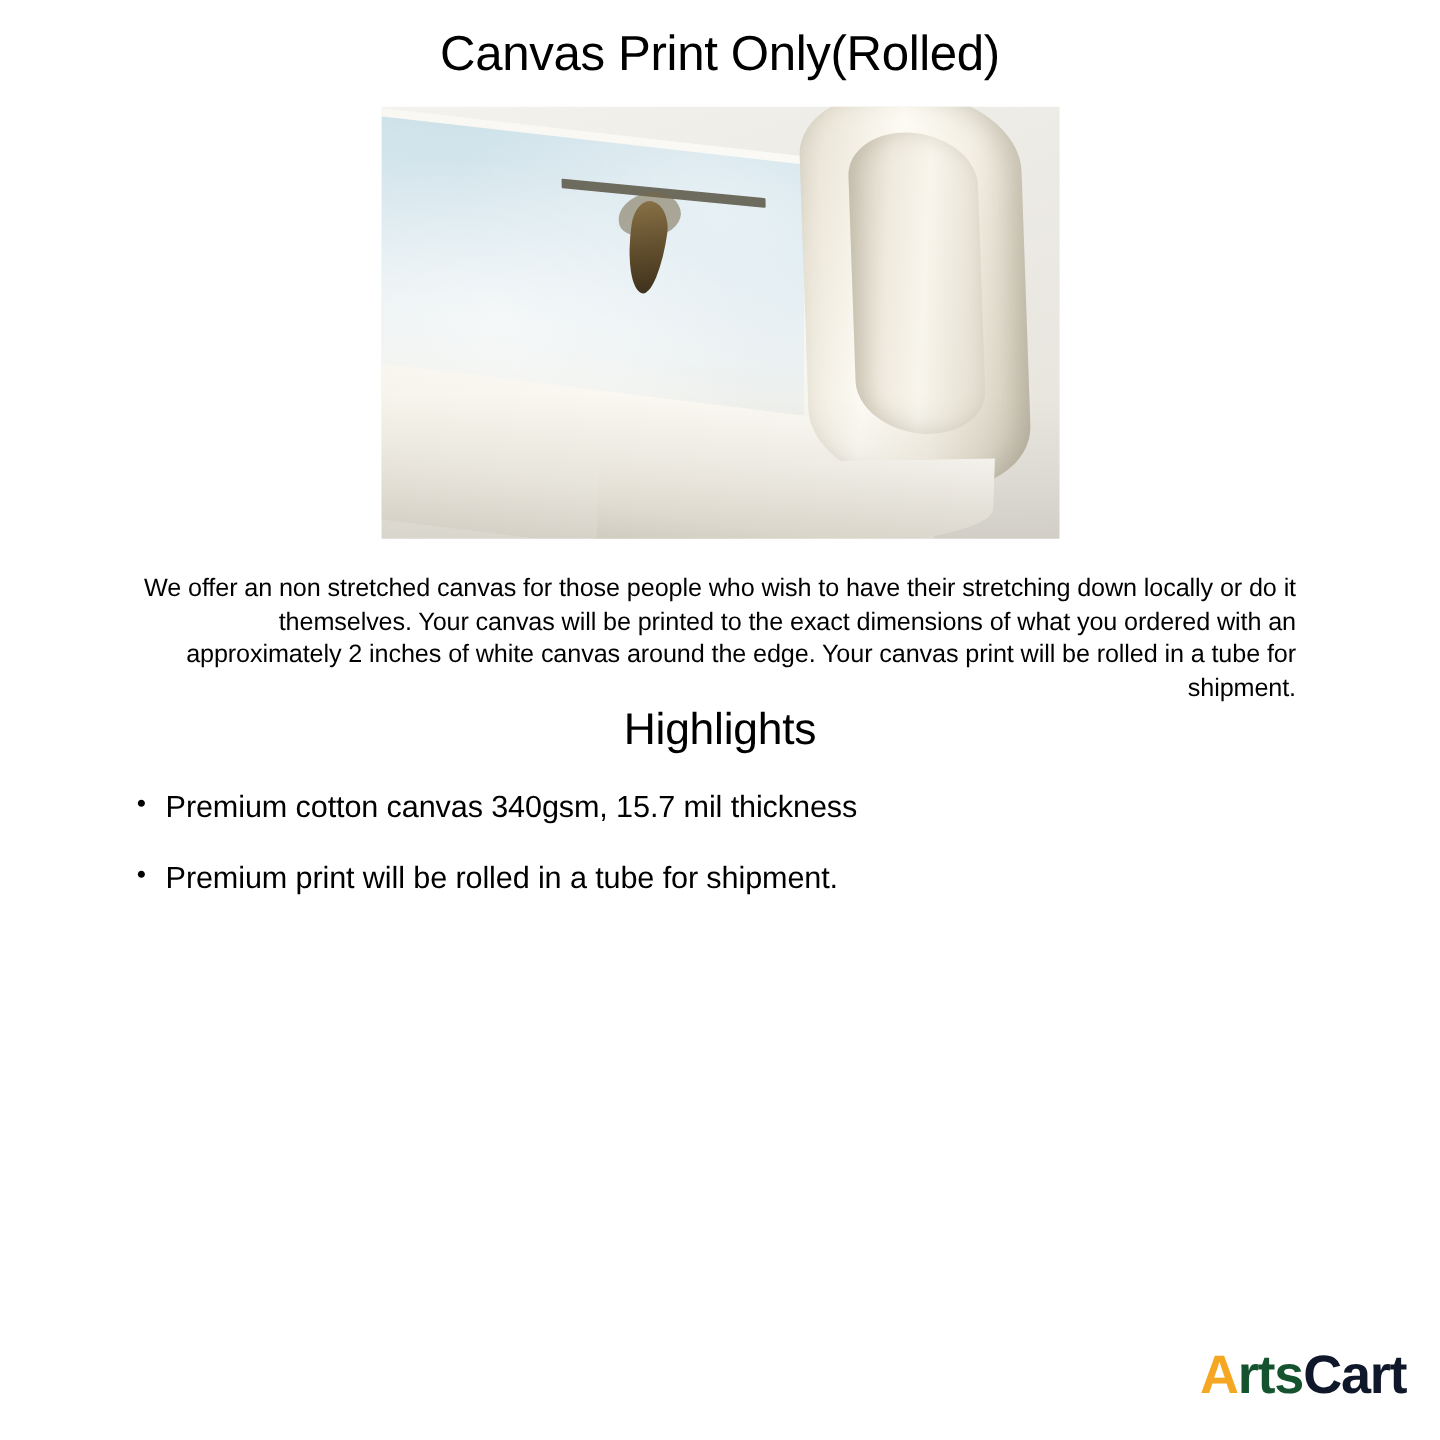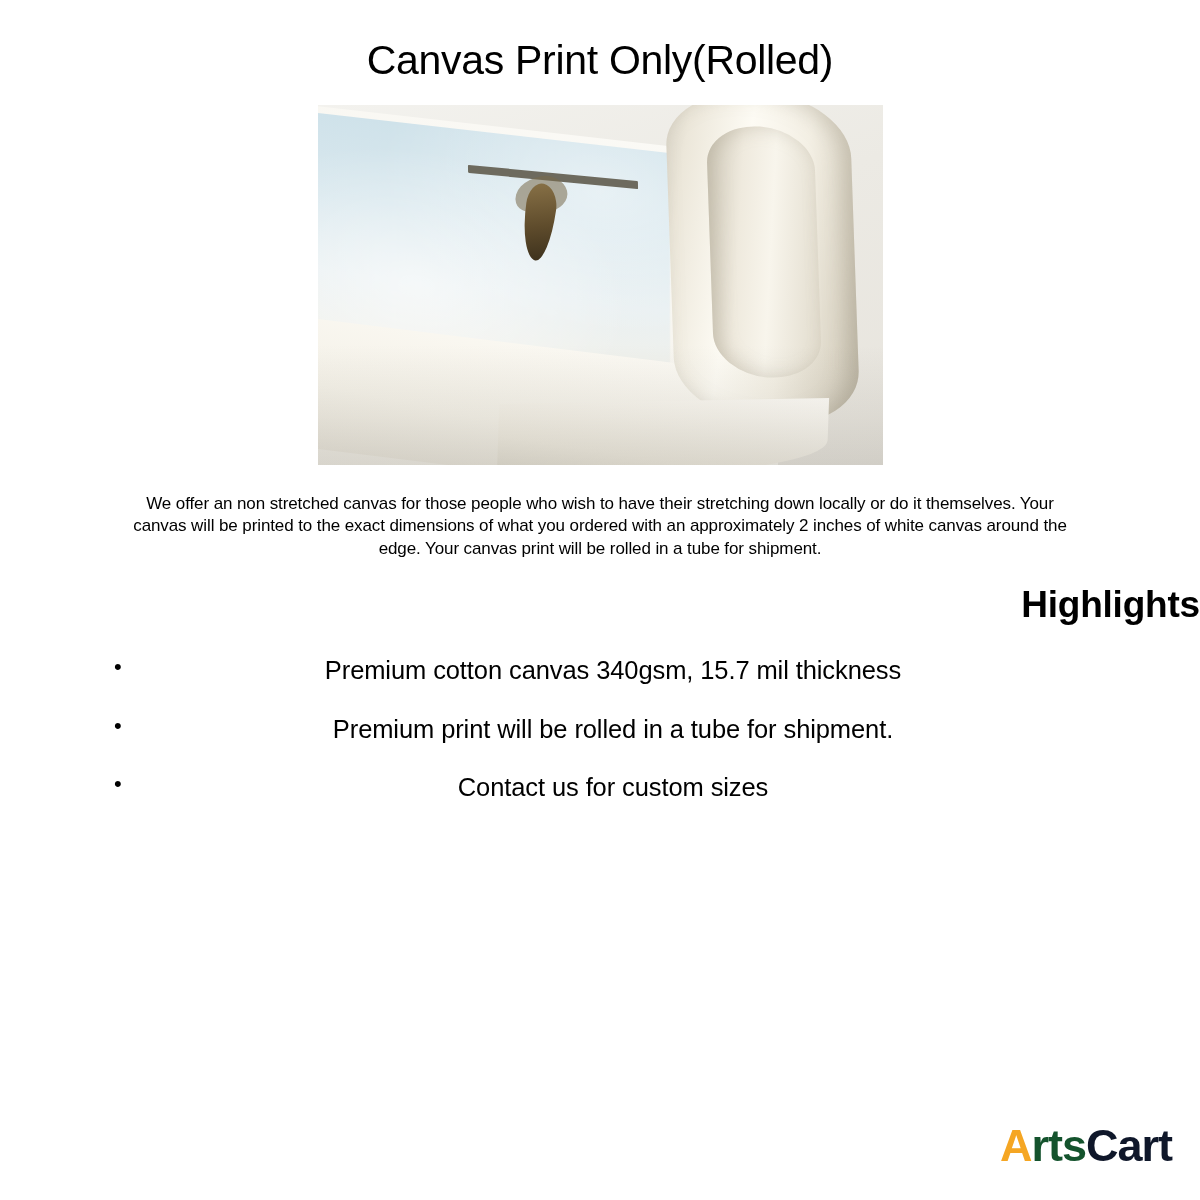--- a/index.html
+++ b/index.html
@@ -21,21 +21,21 @@
     height: 1200px;
     position: relative;
     box-sizing: border-box;
   }
 
   .title {
     text-align: center;
     font-size: 41px;
     font-weight: 400;
     letter-spacing: -0.3px;
-    padding-top: 38px;
+    padding-top: 22px;
     line-height: 1.1;
   }
 
   .hero-wrap {
     margin-top: 22px;
     display: flex;
     justify-content: center;
   }
 
   
@@ -151,39 +151,37 @@
     top: 296px;
     width: 330px;
     height: 70px;
     background: linear-gradient(190deg, #fdfbf6 0%, #f0ece1 70%, #e2ded2 100%);
     transform: skewY(-3deg) rotate(2deg);
     border-radius: 0 0 40% 10%;
   }
 
   .body-text {
     margin: 28px 120px 0 120px;
-    font-size: 17px;
+    font-size: 21px;
     line-height: 1.31;
+    text-align: right;
+    letter-spacing: -0.1px;
+  }
+
+  .highlights-heading {
     text-align: center;
-    letter-spacing: -0.1px;
-  }
-
-  .highlights-heading {
-    text-align: right;
     font-size: 37px;
-    font-weight: 700;
-    margin-top: 24px;
+    font-weight: 400;
     letter-spacing: -0.2px;
   }
 
   .bullets {
     margin: 28px 112px 0 112px;
     padding: 0;
     list-style: none;
-    text-align: center;
   }
   .bullets li {
     position: relative;
     padding-left: 26px;
     font-size: 25.5px;
     line-height: 1.28;
     margin-bottom: 26px;
     letter-spacing: -0.1px;
   }
   .bullets li:before {
@@ -236,21 +234,20 @@
     </div>
   </div>
 
   <p class="body-text">We offer an non stretched canvas for those people who wish to have their stretching down locally or do it themselves. Your canvas will be printed to the exact dimensions of what you ordered with an approximately 2 inches of white canvas around the edge. Your canvas print will be rolled in a tube for shipment.</p>
 
   <div class="highlights-heading">Highlights</div>
 
   <ul class="bullets">
     <li>Premium cotton canvas 340gsm, 15.7 mil thickness</li>
     <li>Premium print will be rolled in a tube for shipment.</li>
-    <li>Contact us for custom sizes</li>
   </ul>
 
   <div class="logo">
     <span class="logo-a">A</span>
       <span class="logo-rts">rts</span>
       <span class="logo-cart">Cart</span>
   </div>
 
 </div>
 

